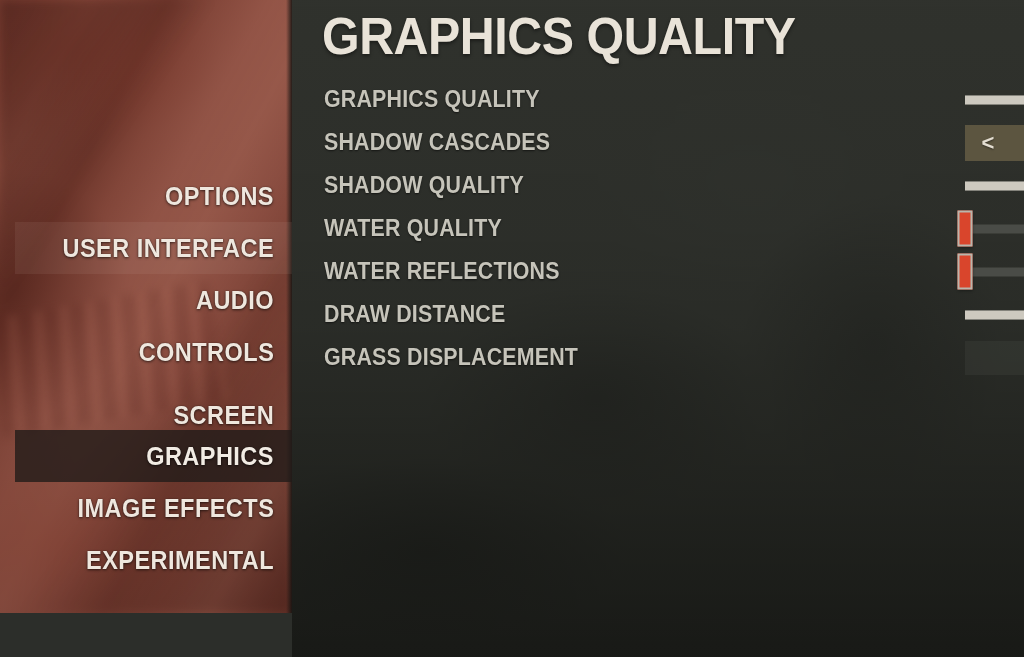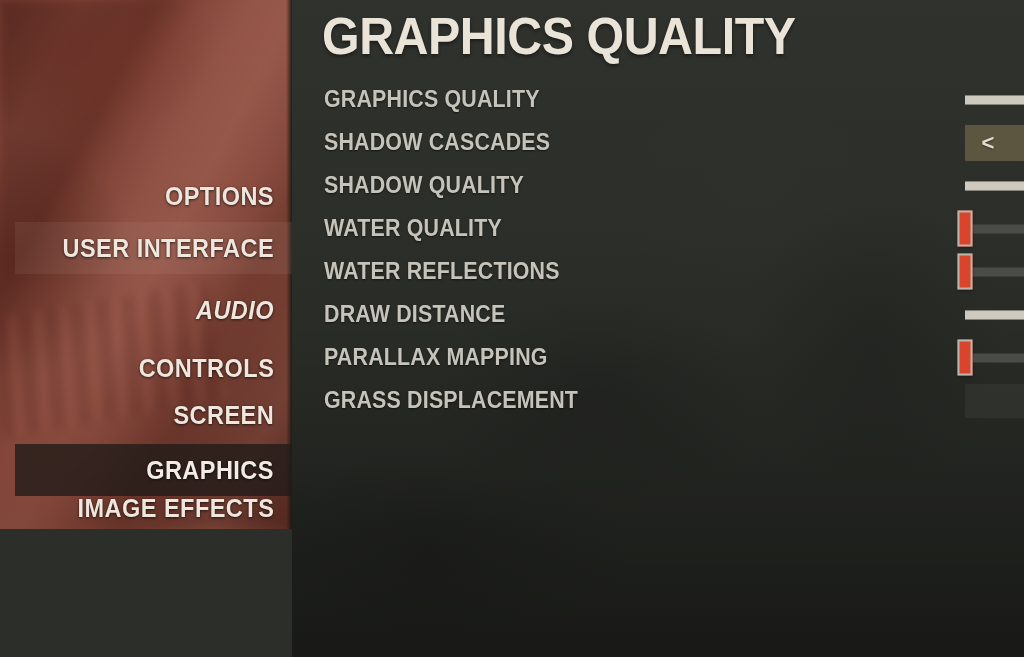--- a/index.html
+++ b/index.html
@@ -13,21 +13,21 @@
   #screen {
     position:relative;
     width:1024px; height:657px;
     display:flex;
     background:#2c2e2a;
   }
 
   
   #sidebar {
     position:relative;
-    width:292px; height:529px;
+    width:292px; height:613px;
     flex:0 0 292px;
     overflow:hidden;
     background:#8d4f44;
   }
   .sb-photo {
     position:absolute; inset:0;
     background:
       radial-gradient(ellipse 180px 120px at 30% 12%, rgba(126,58,45,.55), rgba(126,58,45,0) 70%),
       radial-gradient(ellipse 150px 160px at 8% 48%, rgba(60,22,16,.42), rgba(60,22,16,0) 72%),
       radial-gradient(ellipse 220px 140px at 22% 86%, rgba(150,72,55,.40), rgba(150,72,55,0) 75%),
@@ -81,21 +81,21 @@
     font-size:25px;
     font-weight:bold;
     letter-spacing:.5px;
     color:#efe7de;
     text-shadow:0 1px 3px rgba(0,0,0,.62), 0 0 1px rgba(0,0,0,.5);
     transform:scaleX(.94);
     transform-origin:right center;
     white-space:nowrap;
   }
   .nav-item.hover { background:rgba(226,200,190,.085);text-align:center; }
-  .nav-item.active { background:rgba(34,28,25,.80);margin-top:14px; }
+  .nav-item.active { background:rgba(34,28,25,.80); }
   .nav-item.active .nav-label { color:#f2ece4; }
 
   
   #main {
     position:relative;
     flex:1 1 auto;
     height:657px;
     overflow:hidden;
     background:#be185d;
   }
@@ -232,34 +232,37 @@
     <div class="sb-rail"></div>
     <div class="sb-tint"></div>
     <div class="sb-edge"></div>
     <nav id="nav">
         <div class="nav-item" style="top: 170px;">
           <span class="nav-label">OPTIONS</span>
         </div>
         <div class="nav-item hover" style="top: 222px;">
           <span class="nav-label">USER INTERFACE</span>
         </div>
-        <div class="nav-item" style="top: 284px; font-style: italic;">
+        <div class="nav-item" style="top: 274px;">
           <span class="nav-label">AUDIO</span>
         </div>
-        <div class="nav-item" style="top: 342px;">
+        <div class="nav-item" style="top: 326px;">
           <span class="nav-label">CONTROLS</span>
         </div>
         <div class="nav-item" style="top: 389px;">
           <span class="nav-label">SCREEN</span>
         </div>
         <div class="nav-item active" style="top: 430px;">
           <span class="nav-label">GRAPHICS</span>
         </div>
         <div class="nav-item" style="top: 482px;">
           <span class="nav-label">IMAGE EFFECTS</span>
+        </div>
+        <div class="nav-item" style="top: 534px;">
+          <span class="nav-label">EXPERIMENTAL</span>
         </div>
       </nav>
   </div>
 
   <div id="main">
     <div class="mn-bg"></div>
     <div class="mn-veil"></div>
 
     <div id="content">
       <h1 id="page-title">GRAPHICS QUALITY</h1>
@@ -309,29 +312,20 @@
           </div>
           <div class="row">
             <span class="row-label">DRAW DISTANCE</span>
             <div class="ctl">
               <div class="slider">
                 <div class="fill" style="width: 27%;"></div>
               </div>
             </div>
           </div>
           <div class="row">
-            <span class="row-label">PARALLAX MAPPING</span>
-            <div class="ctl">
-              <div class="slider">
-                <div class="fill" style="width: 0%;"></div>
-                <div class="knob" style="left: 0%;"></div>
-              </div>
-            </div>
-          </div>
-          <div class="row">
             <span class="row-label">GRASS DISPLACEMENT</span>
             <div class="ctl">
               <div class="toggle"></div>
             </div>
           </div>
         </div>
     </div>
   </div>
 
 </div>

